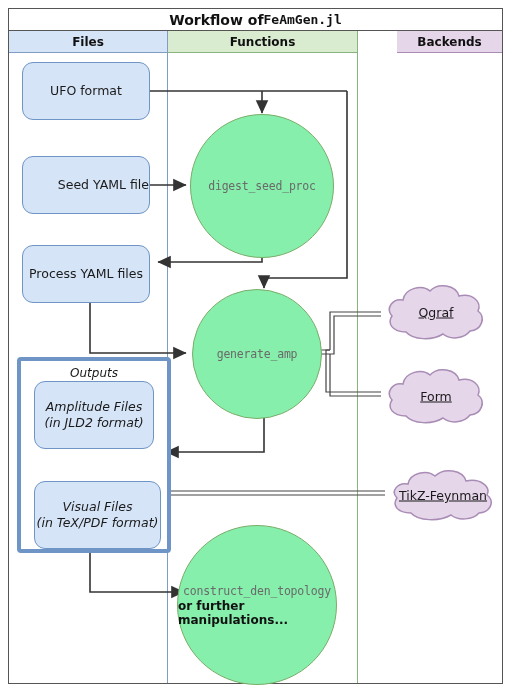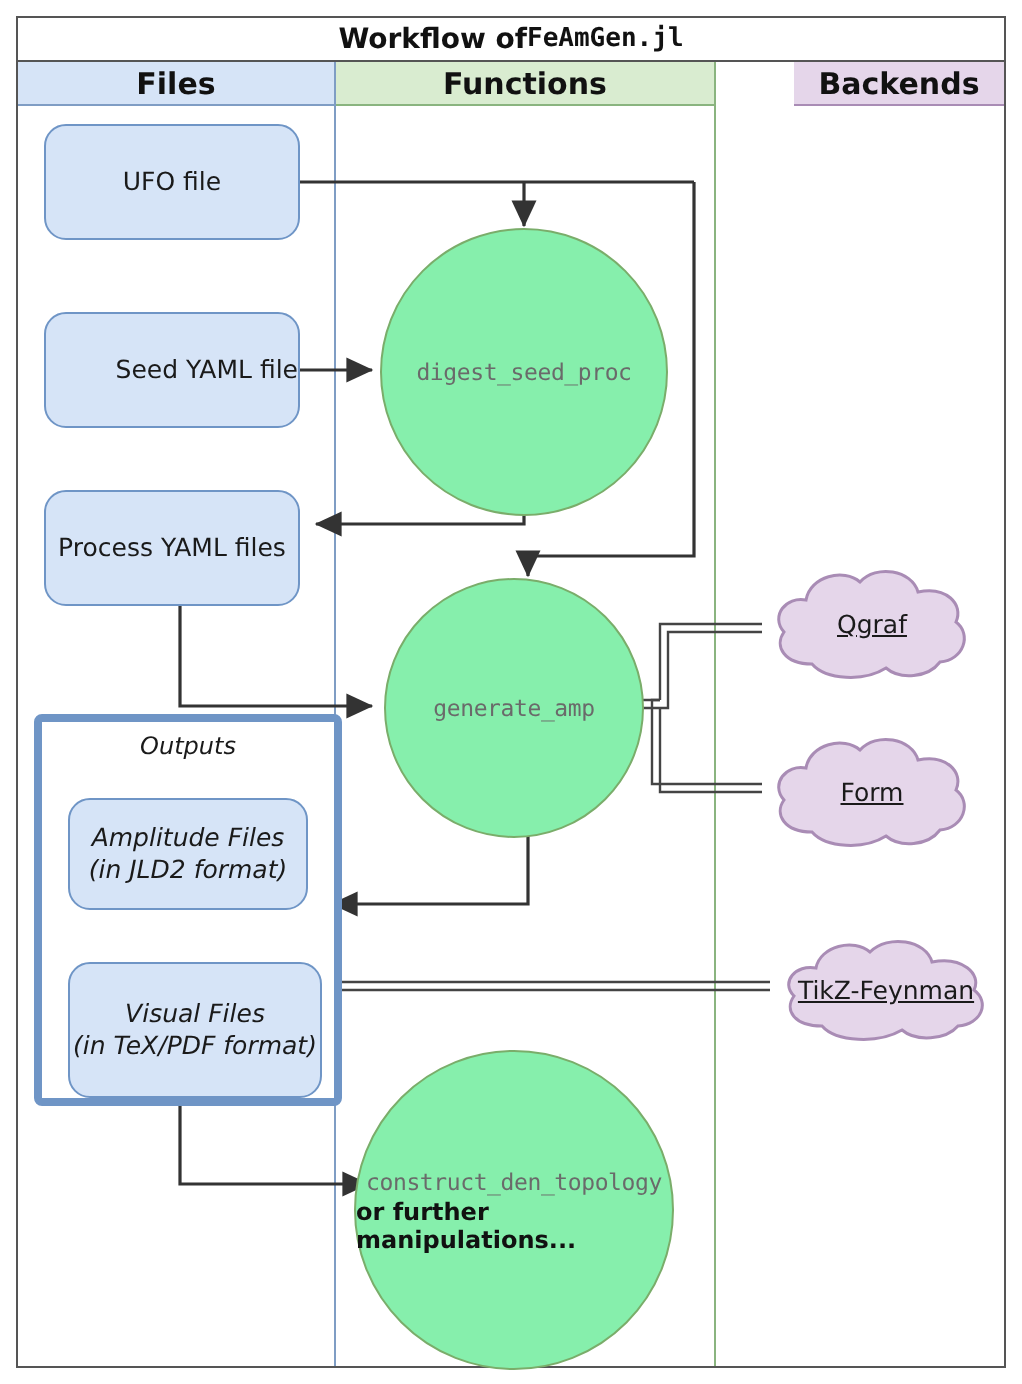--- a/index.html
+++ b/index.html
@@ -10,21 +10,21 @@
          box-sizing:border-box;border:1px solid #555;background:#fff;}
 
   #title{position:absolute;left:0;top:0;width:100%;height:22px;
          box-sizing:border-box;display:flex;align-items:center;justify-content:center;
          font-size:14px;font-weight:bold;color:#111;border-bottom:1px solid #555;}
   #title .mono{font-family:"DejaVu Sans Mono","Liberation Mono",monospace;font-weight:bold;font-size:13px;}
 
   .lane{position:absolute;top:22px;bottom:0;box-sizing:border-box;}
   .lane-head{position:absolute;left:0;top:0;right:0;height:22px;box-sizing:border-box;
              display:flex;align-items:center;justify-content:center;
-             font-size:15px;font-weight:bold;color:#111;}
+             font-size:12px;font-weight:bold;color:#111;}
   #lane-files{left:0;width:159px;border-right:1px solid #7f9dc4;}
   #lane-files .lane-head{background:#d6e4f7;border-bottom:1px solid #7f9dc4;}
   #lane-funcs{left:159px;width:190px;border-right:1px solid #8ab47f;}
   #lane-funcs .lane-head{background:#d9ecd0;border-bottom:1px solid #8ab47f;}
   #lane-backs{left:349px;right:0;}
   #lane-backs .lane-head{background:#e5d6ea;border-bottom:1px solid #a98cb5;margin-left:39px;}
 
   #canvas{position:absolute;left:0;top:0;width:511px;height:692px;}
 
   .fbox{position:absolute;box-sizing:border-box;background:#d6e4f7;
@@ -95,32 +95,32 @@
 
   <g stroke="#444" stroke-width="1.2" fill="none">
     <path d="M319,350 L330,350 M319,354 L330,354"></path>
     <path d="M330,350 L330,312 L381,312 M330,354 L334,354 L334,316 L381,316"></path>
     <path d="M330,350 L326,350 L326,392 L381,392 M330,354 L330,396 L381,396"></path>
     <path d="M166,491 L385,491 M166,495 L385,495"></path>
   </g>
 </svg>
 
 <div class="fbox" style="left:22px;top:62px;width:128px;height:58px;">
-  <span>UFO file</span>
+  <span>UFO format</span>
 </div>
 <div class="fbox" style="left:22px;top:156px;width:128px;height:58px;align-items:flex-end;">
   <span>Seed YAML file</span>
 </div>
 <div class="fbox" style="left:22px;top:245px;width:128px;height:58px;">
   <span>Process YAML files</span>
 </div>
 
 <div id="outputs" style="left:17px;top:357px;width:154px;height:196px;font-style:italic;">
   <div class="olabel">Outputs</div>
-  <div class="fbox" style="left:13px;top:38px;width:120px;height:56px;">
+  <div class="fbox" style="left:13px;top:20px;width:120px;height:68px;">
     <span>Amplitude Files</span>
     <span>(in JLD2 format)</span>
   </div>
   <div class="fbox" style="left:13px;top:120px;width:127px;height:68px;">
     <span>Visual Files</span>
     <span>(in TeX/PDF format)</span>
   </div>
 </div>
 
 <div class="circ" style="left:190px;top:114px;width:144px;height:144px;">

